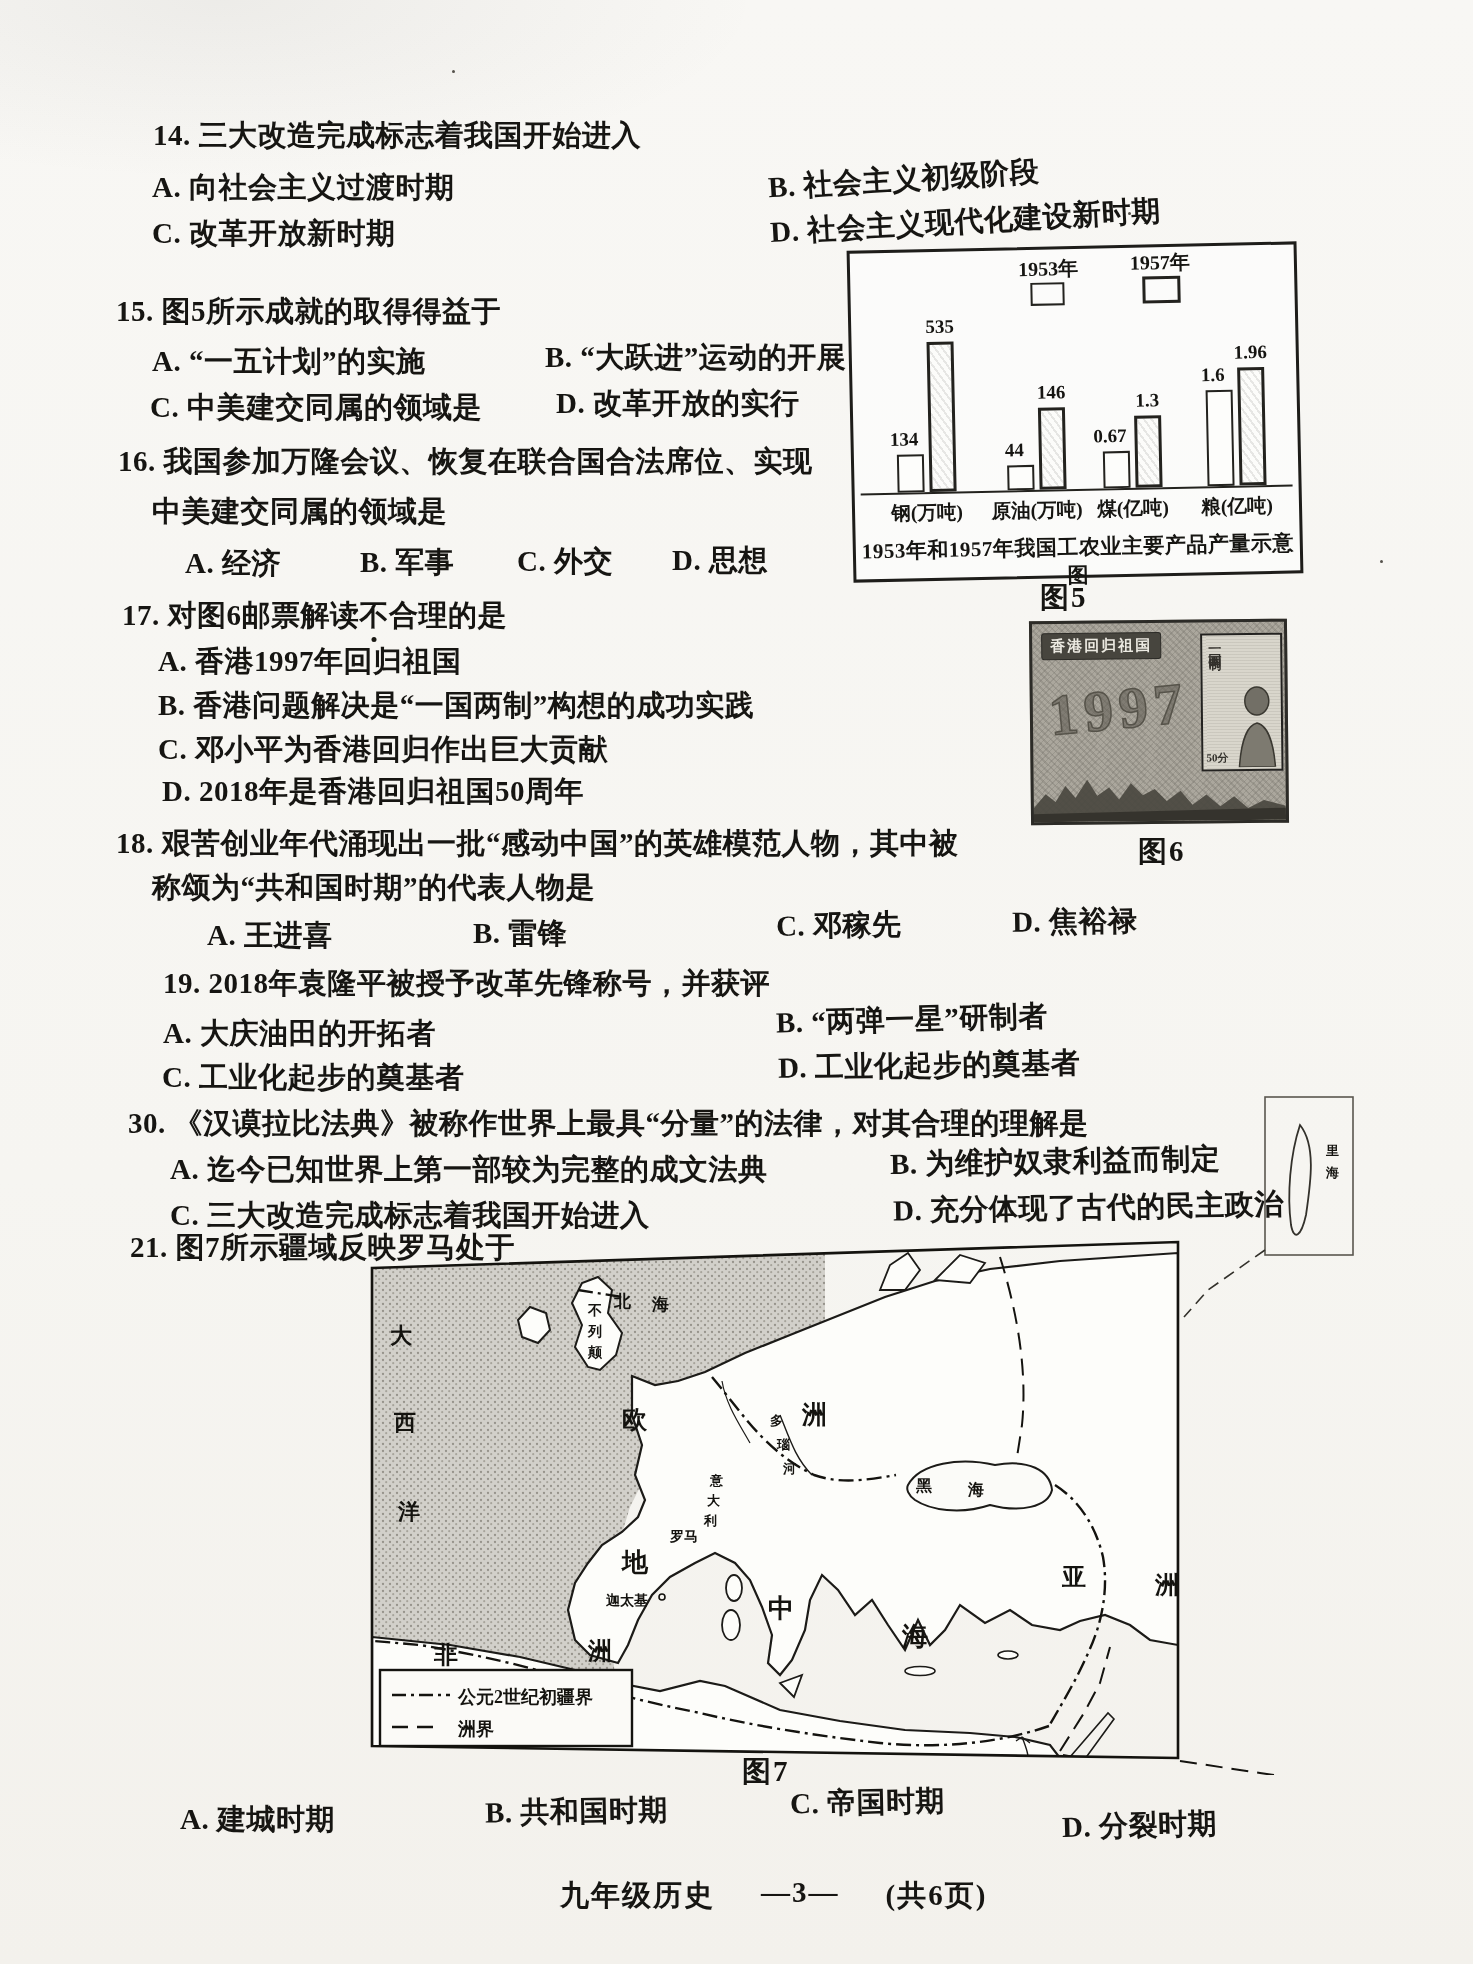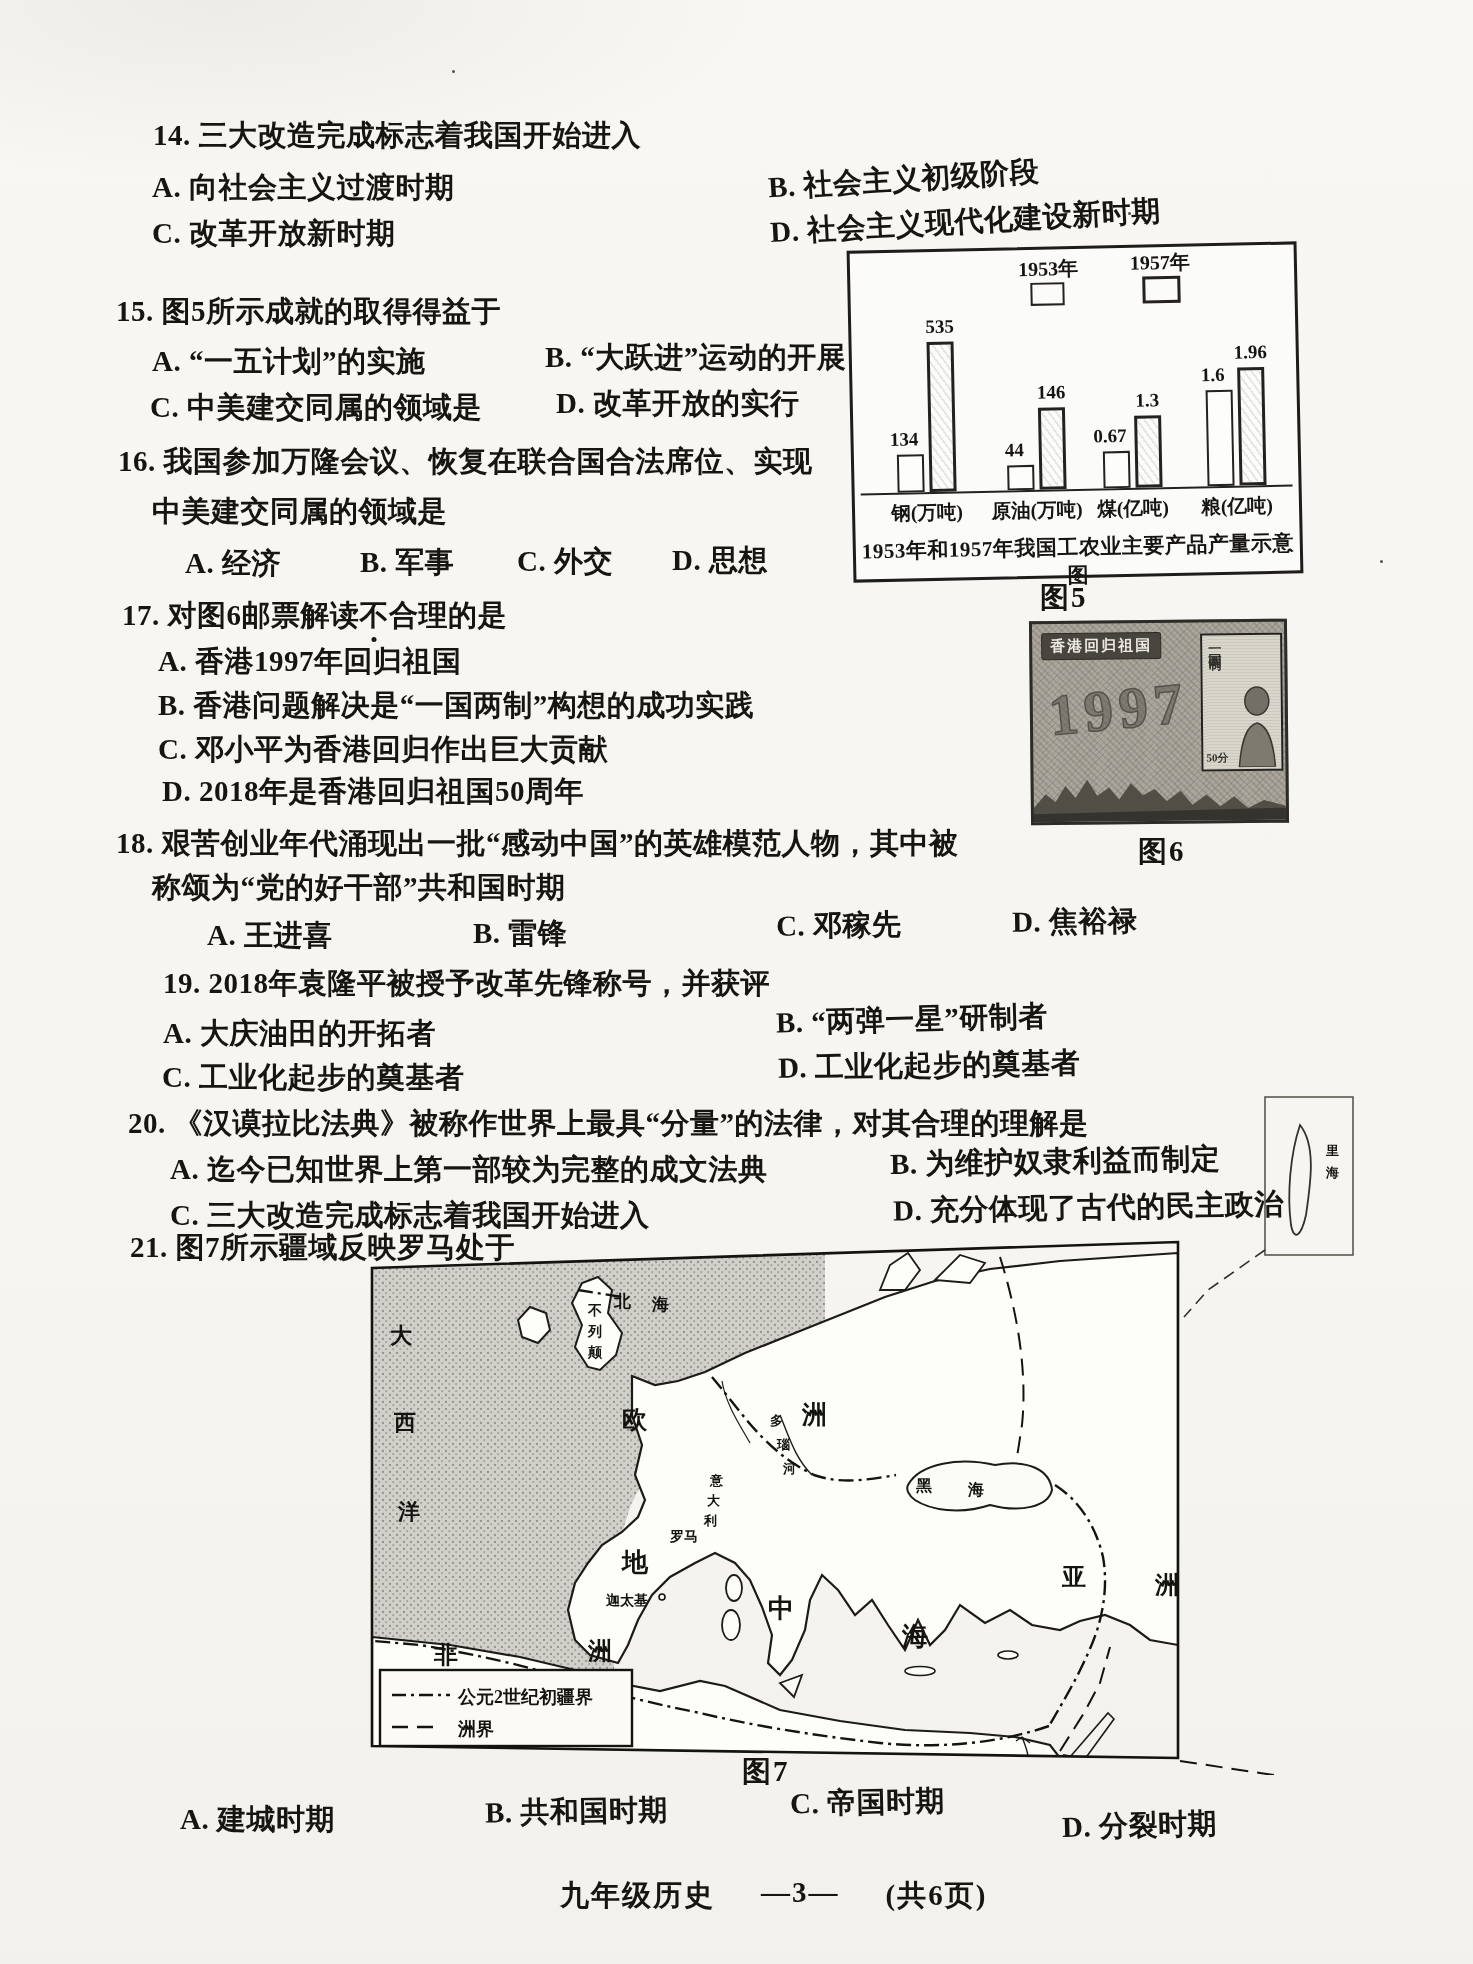--- a/index.html
+++ b/index.html
@@ -86,33 +86,33 @@
   <div class="txt opt" style="left:517px;top:542px;">C. 外交</div>
   <div class="txt opt" style="left:672px;top:541px;">D. 思想</div>
 
   <div class="txt stem" style="left:122px;top:596px;"><span>17. 对图6邮票解读</span><span class="emph">不</span><span>合理的是</span></div>
   <div class="txt opt" style="left:158px;top:642px;">A. 香港1997年回归祖国</div>
   <div class="txt opt" style="left:158px;top:686px;">B. 香港问题解决是“一国两制”构想的成功实践</div>
   <div class="txt opt" style="left:158px;top:730px;">C. 邓小平为香港回归作出巨大贡献</div>
   <div class="txt opt" style="left:162px;top:772px;">D. 2018年是香港回归祖国50周年</div>
 
   <div class="txt stem" style="left:116px;top:824px;">18. 艰苦创业年代涌现出一批“感动中国”的英雄模范人物，其中被</div>
-  <div class="txt stem" style="left:152px;top:868px;">称颂为“党的好干部”共和国时期</div>
+  <div class="txt stem" style="left:152px;top:868px;">称颂为“共和国时期”的代表人物是</div>
   <div class="txt opt" style="left:207px;top:916px;">A. 王进喜</div>
   <div class="txt opt" style="left:473px;top:914px;">B. 雷锋</div>
   <div class="txt opt" style="left:776px;top:906px;transform:rotate(-0.8deg);">C. 邓稼先</div>
   <div class="txt opt" style="left:1012px;top:902px;transform:rotate(-0.8deg);">D. 焦裕禄</div>
 
   <div class="txt stem" style="left:120px;top:964px;margin-left:43px;">19. 2018年袁隆平被授予改革先锋称号，并获评</div>
   <div class="txt opt" style="left:163px;top:1014px;">A. 大庆油田的开拓者</div>
   <div class="txt opt" style="left:776px;top:1000px;transform:rotate(-1.5deg);">B. “两弹一星”研制者</div>
   <div class="txt opt" style="left:162px;top:1058px;">C. 工业化起步的奠基者</div>
   <div class="txt opt" style="left:778px;top:1046px;transform:rotate(-1deg);">D. 工业化起步的奠基者</div>
 
-  <div class="txt stem" style="left:128px;top:1104px;">20. 《汉谟拉比法典》被称作世界上最具“分量”的法律，对其合理的理解是</div>
+  <div class="txt stem" style="left:128px;top:1104px;">30. 《汉谟拉比法典》被称作世界上最具“分量”的法律，对其合理的理解是</div>
   <div class="txt opt" style="left:170px;top:1150px;">A. 迄今已知世界上第一部较为完整的成文法典</div>
   <div class="txt opt" style="left:890px;top:1142px;transform:rotate(-1deg);">B. 为维护奴隶利益而制定</div>
   <div class="txt opt" style="left:170px;top:1196px;">C. 三大改造完成标志着我国开始进入</div>
   <div class="txt opt" style="left:893px;top:1188px;transform:rotate(-1deg);">D. 充分体现了古代的民主政治</div>
 
   <div class="txt stem" style="left:130px;top:1228px;">21. 图7所示疆域反映罗马处于</div>
 
   <div class="fig5">
     <div class="lg-item" style="left:168px;top:6px;">1953年</div>
     <div class="lg-box" style="left:180px;top:33px;width:30px;height:19px;border:2.5px solid #23221e;"></div>

